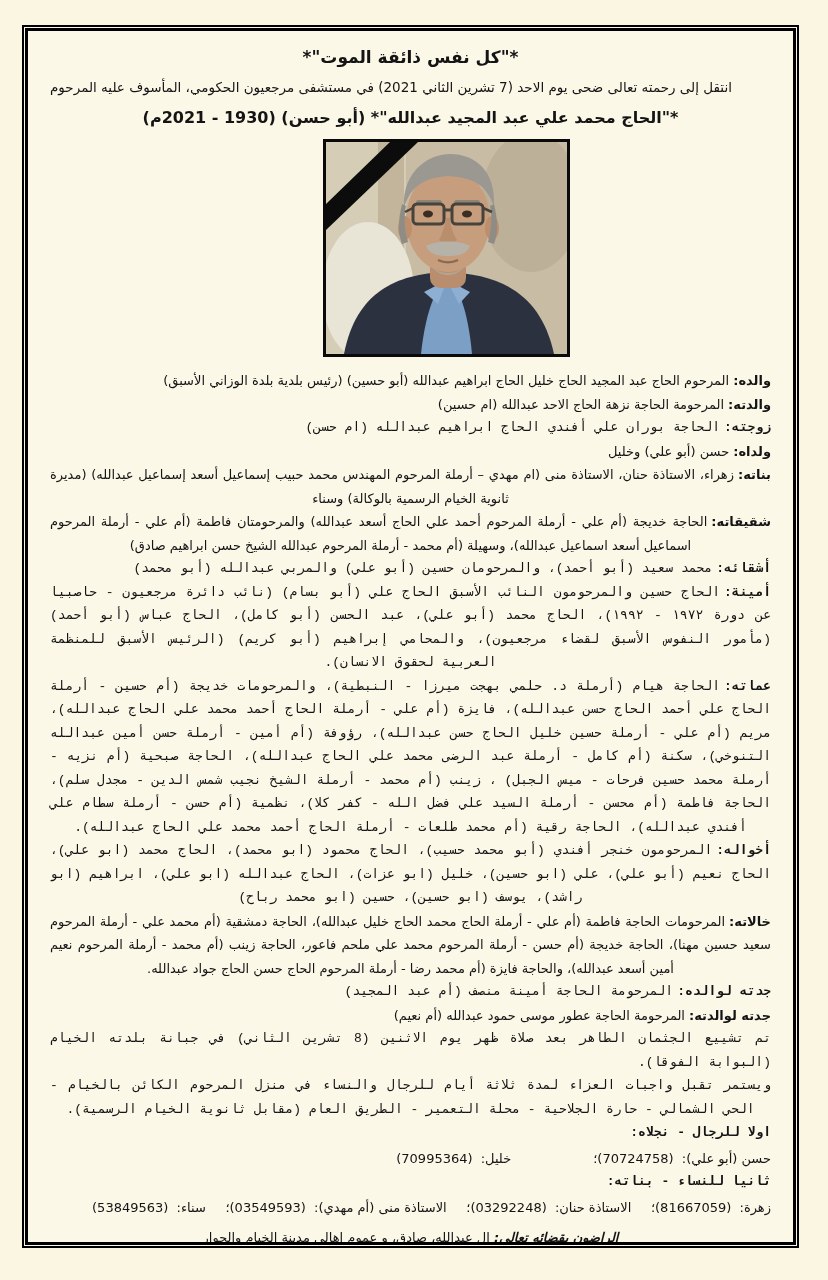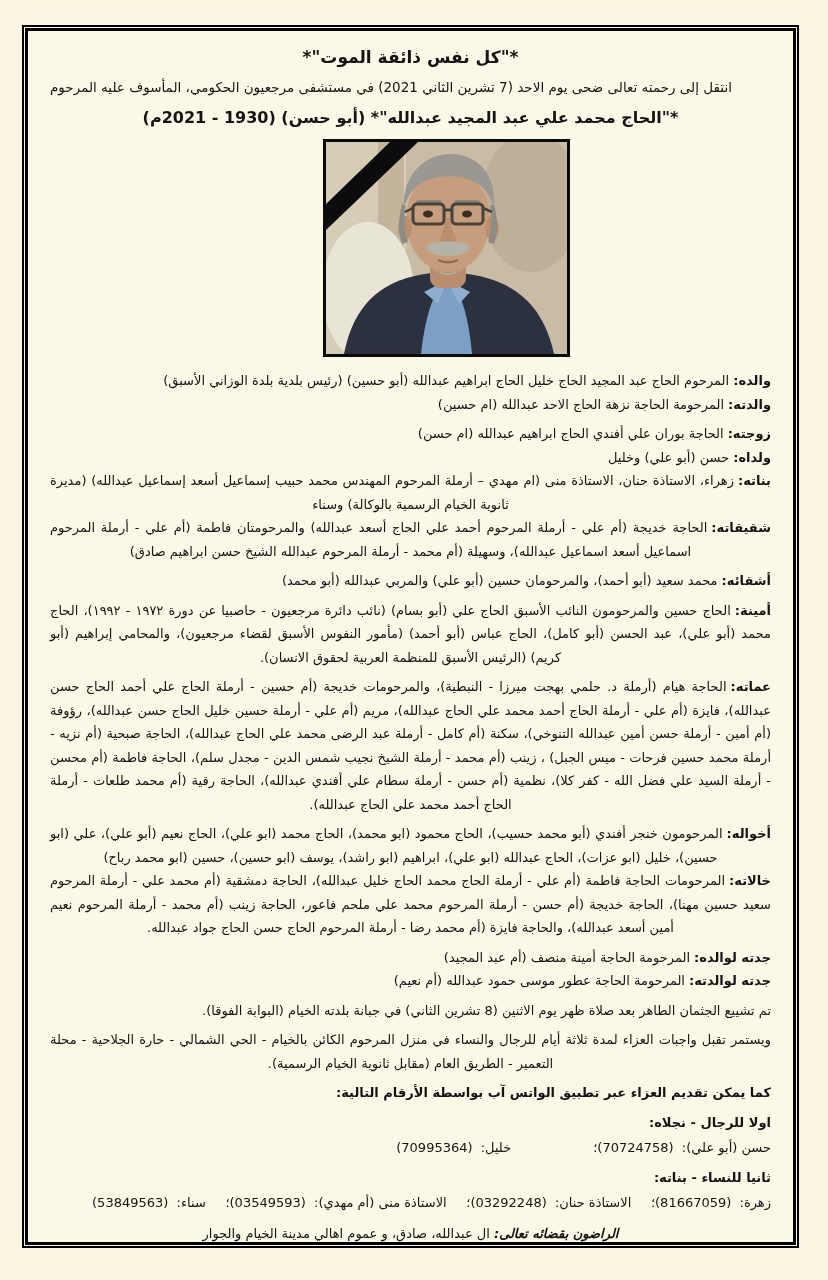--- a/index.html
+++ b/index.html
@@ -33,21 +33,21 @@
     margin:12px auto 12px;transform:translateX(36px);
     background:#c9bda6;position:relative;overflow:hidden;
   }
   .photo-wrap svg{display:block;width:100%;height:100%;}
   .entry{
     font-size:13px;line-height:23.5px;
     text-align:justify;text-align-last:right;
   }
   .entry .lbl{font-weight:bold;margin-left:4px;}
   .cl{text-align-last:center;}
-  .g{margin-top:6px;}
+  .g{font-family:Liberation Mono, monospace;}
   .bold-line{font-weight:bold;}
   .men-row{
     display:flex;justify-content:flex-start;gap:82px;
     font-size:13px;line-height:23.5px;margin-top:2px;
   }
   .women-row{
     display:flex;justify-content:space-between;padding-left:42px;
     font-size:13px;line-height:23.5px;margin-top:2px;
   }
   .contact .num{margin-right:4px;}
@@ -129,21 +129,20 @@
     <div class="entry g cl"><span class="lbl">عماته:</span><span>الحاجة هيام (أرملة د. حلمي بهجت ميرزا - النبطية)، والمرحومات خديجة (أم حسين - أرملة الحاج علي أحمد الحاج حسن عبدالله)، فايزة (أم علي - أرملة الحاج أحمد محمد علي الحاج عبدالله)، مريم (أم علي - أرملة حسين خليل الحاج حسن عبدالله)، رؤوفة (أم أمين - أرملة حسن أمين عبدالله التنوخي)، سكنة (أم كامل - أرملة عبد الرضى محمد علي الحاج عبدالله)، الحاجة صبحية (أم نزيه - أرملة محمد حسين فرحات - ميس الجبل) ، زينب (أم محمد - أرملة الشيخ نجيب شمس الدين - مجدل سلم)، الحاجة فاطمة (أم محسن - أرملة السيد علي فضل الله - كفر كلا)، نظمية (أم حسن - أرملة سطام علي أفندي عبدالله)، الحاجة رقية (أم محمد طلعات - أرملة الحاج أحمد محمد علي الحاج عبدالله).</span></div>
 
     <div class="entry g cl"><span class="lbl">أخواله:</span><span>المرحومون خنجر أفندي (أبو محمد حسيب)، الحاج محمود (ابو محمد)، الحاج محمد (ابو علي)، الحاج نعيم (أبو علي)، علي (ابو حسين)، خليل (ابو عزات)، الحاج عبدالله (ابو علي)، ابراهيم (ابو راشد)، يوسف (ابو حسين)، حسين (ابو محمد رباح)</span></div>
     <div class="entry cl"><span class="lbl">خالاته:</span><span>المرحومات الحاجة فاطمة (أم علي - أرملة الحاج محمد الحاج خليل عبدالله)، الحاجة دمشقية (أم محمد علي - أرملة المرحوم سعيد حسين مهنا)، الحاجة خديجة (أم حسن - أرملة المرحوم محمد علي ملحم فاعور، الحاجة زينب (أم محمد - أرملة المرحوم نعيم أمين أسعد عبدالله)، والحاجة فايزة (أم محمد رضا - أرملة المرحوم الحاج حسن الحاج جواد عبدالله.</span></div>
 
     <div class="entry g"><span class="lbl">جدته لوالده:</span><span>المرحومة الحاجة أمينة منصف (أم عبد المجيد)</span></div>
     <div class="entry"><span class="lbl">جدته لوالدته:</span><span>المرحومة الحاجة عطور موسى حمود عبدالله (أم نعيم)</span></div>
 
     <div class="entry g"><span>تم تشييع الجثمان الطاهر بعد صلاة ظهر يوم الاثنين (8 تشرين الثاني) في جبانة بلدته الخيام (البوابة الفوقا).</span></div>
     <div class="entry g cl"><span>ويستمر تقبل واجبات العزاء لمدة ثلاثة أيام للرجال والنساء في منزل المرحوم الكائن بالخيام - الحي الشمالي - حارة الجلاحية - محلة التعمير - الطريق العام (مقابل ثانوية الخيام الرسمية).</span></div>
-    <div class="entry g bold-line"><span>كما يمكن تقديم العزاء عبر تطبيق الواتس آب بواسطة الأرقام التالية:</span></div>
 
     <div class="entry g bold-line">اولا للرجال - نجلاه:</div>
     <div class="men-row">
       <span class="contact"><span>حسن (أبو علي):</span> <span class="num">(70724758)؛</span></span>
       <span class="contact"><span>خليل:</span> <span class="num">(70995364)</span></span>
     </div>
 
     <div class="entry g bold-line">ثانيا للنساء - بناته:</div>
     <div class="women-row">
       <span class="contact"><span>زهرة:</span> <span class="num">(81667059)؛</span></span>

